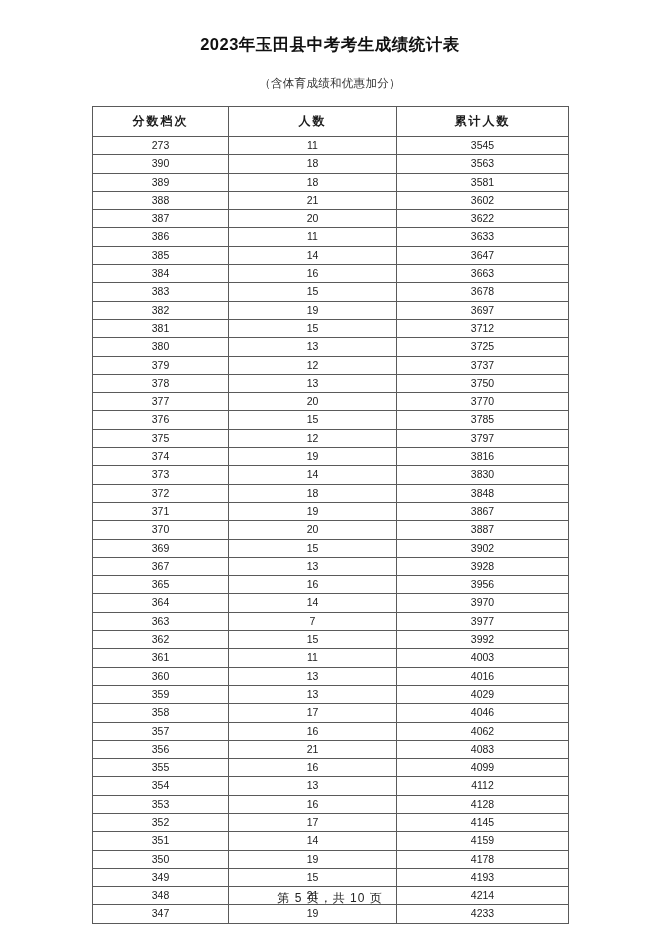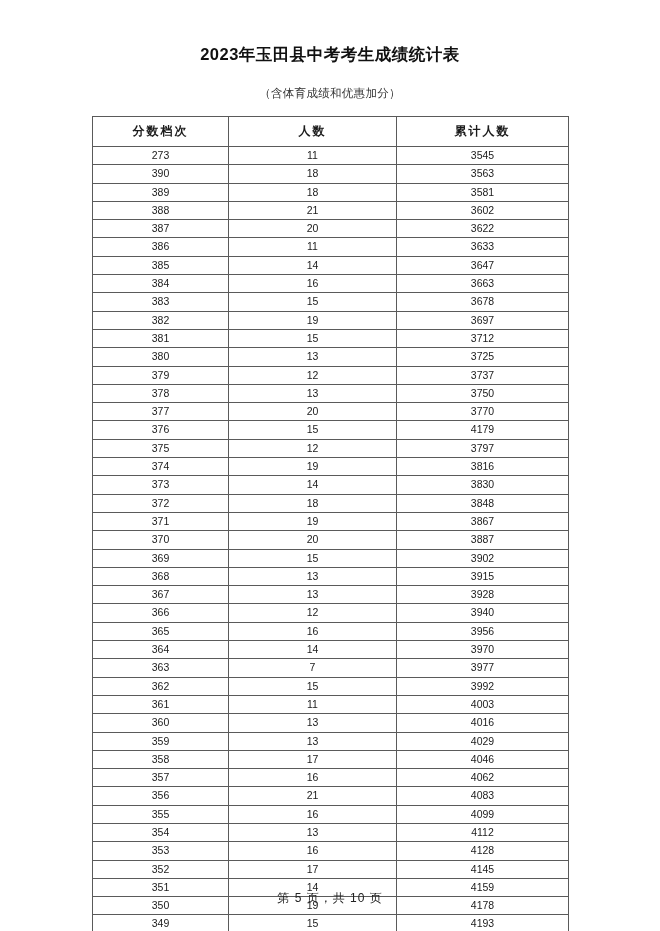--- a/index.html
+++ b/index.html
@@ -11,21 +11,21 @@
     height: 931px;
     background: #ffffff;
     font-family: "Liberation Sans", "DejaVu Sans", sans-serif;
     color: #1a1a1a;
     overflow: hidden;
   }
   .page {
     width: 660px;
     height: 931px;
     box-sizing: border-box;
-    padding: 14px 92px;
+    padding: 4px 92px;
     position: relative;
   }
   .doc-title {
     text-align: center;
     font-size: 16.5px;
     font-weight: bold;
     letter-spacing: 0.5px;
     margin: 0;
     padding-top: 30px;
     color: #111;
@@ -170,21 +170,21 @@
           <td>3750</td>
         </tr>
         <tr>
           <td>377</td>
           <td>20</td>
           <td>3770</td>
         </tr>
         <tr>
           <td>376</td>
           <td>15</td>
-          <td>4179</td>
+          <td>3785</td>
         </tr>
         <tr>
           <td>375</td>
           <td>12</td>
           <td>3797</td>
         </tr>
         <tr>
           <td>374</td>
           <td>19</td>
           <td>3816</td>
@@ -208,33 +208,23 @@
           <td>370</td>
           <td>20</td>
           <td>3887</td>
         </tr>
         <tr>
           <td>369</td>
           <td>15</td>
           <td>3902</td>
         </tr>
         <tr>
-          <td>368</td>
-          <td>13</td>
-          <td>3915</td>
-        </tr>
-        <tr>
           <td>367</td>
           <td>13</td>
           <td>3928</td>
-        </tr>
-        <tr>
-          <td>366</td>
-          <td>12</td>
-          <td>3940</td>
         </tr>
         <tr>
           <td>365</td>
           <td>16</td>
           <td>3956</td>
         </tr>
         <tr>
           <td>364</td>
           <td>14</td>
           <td>3970</td>

